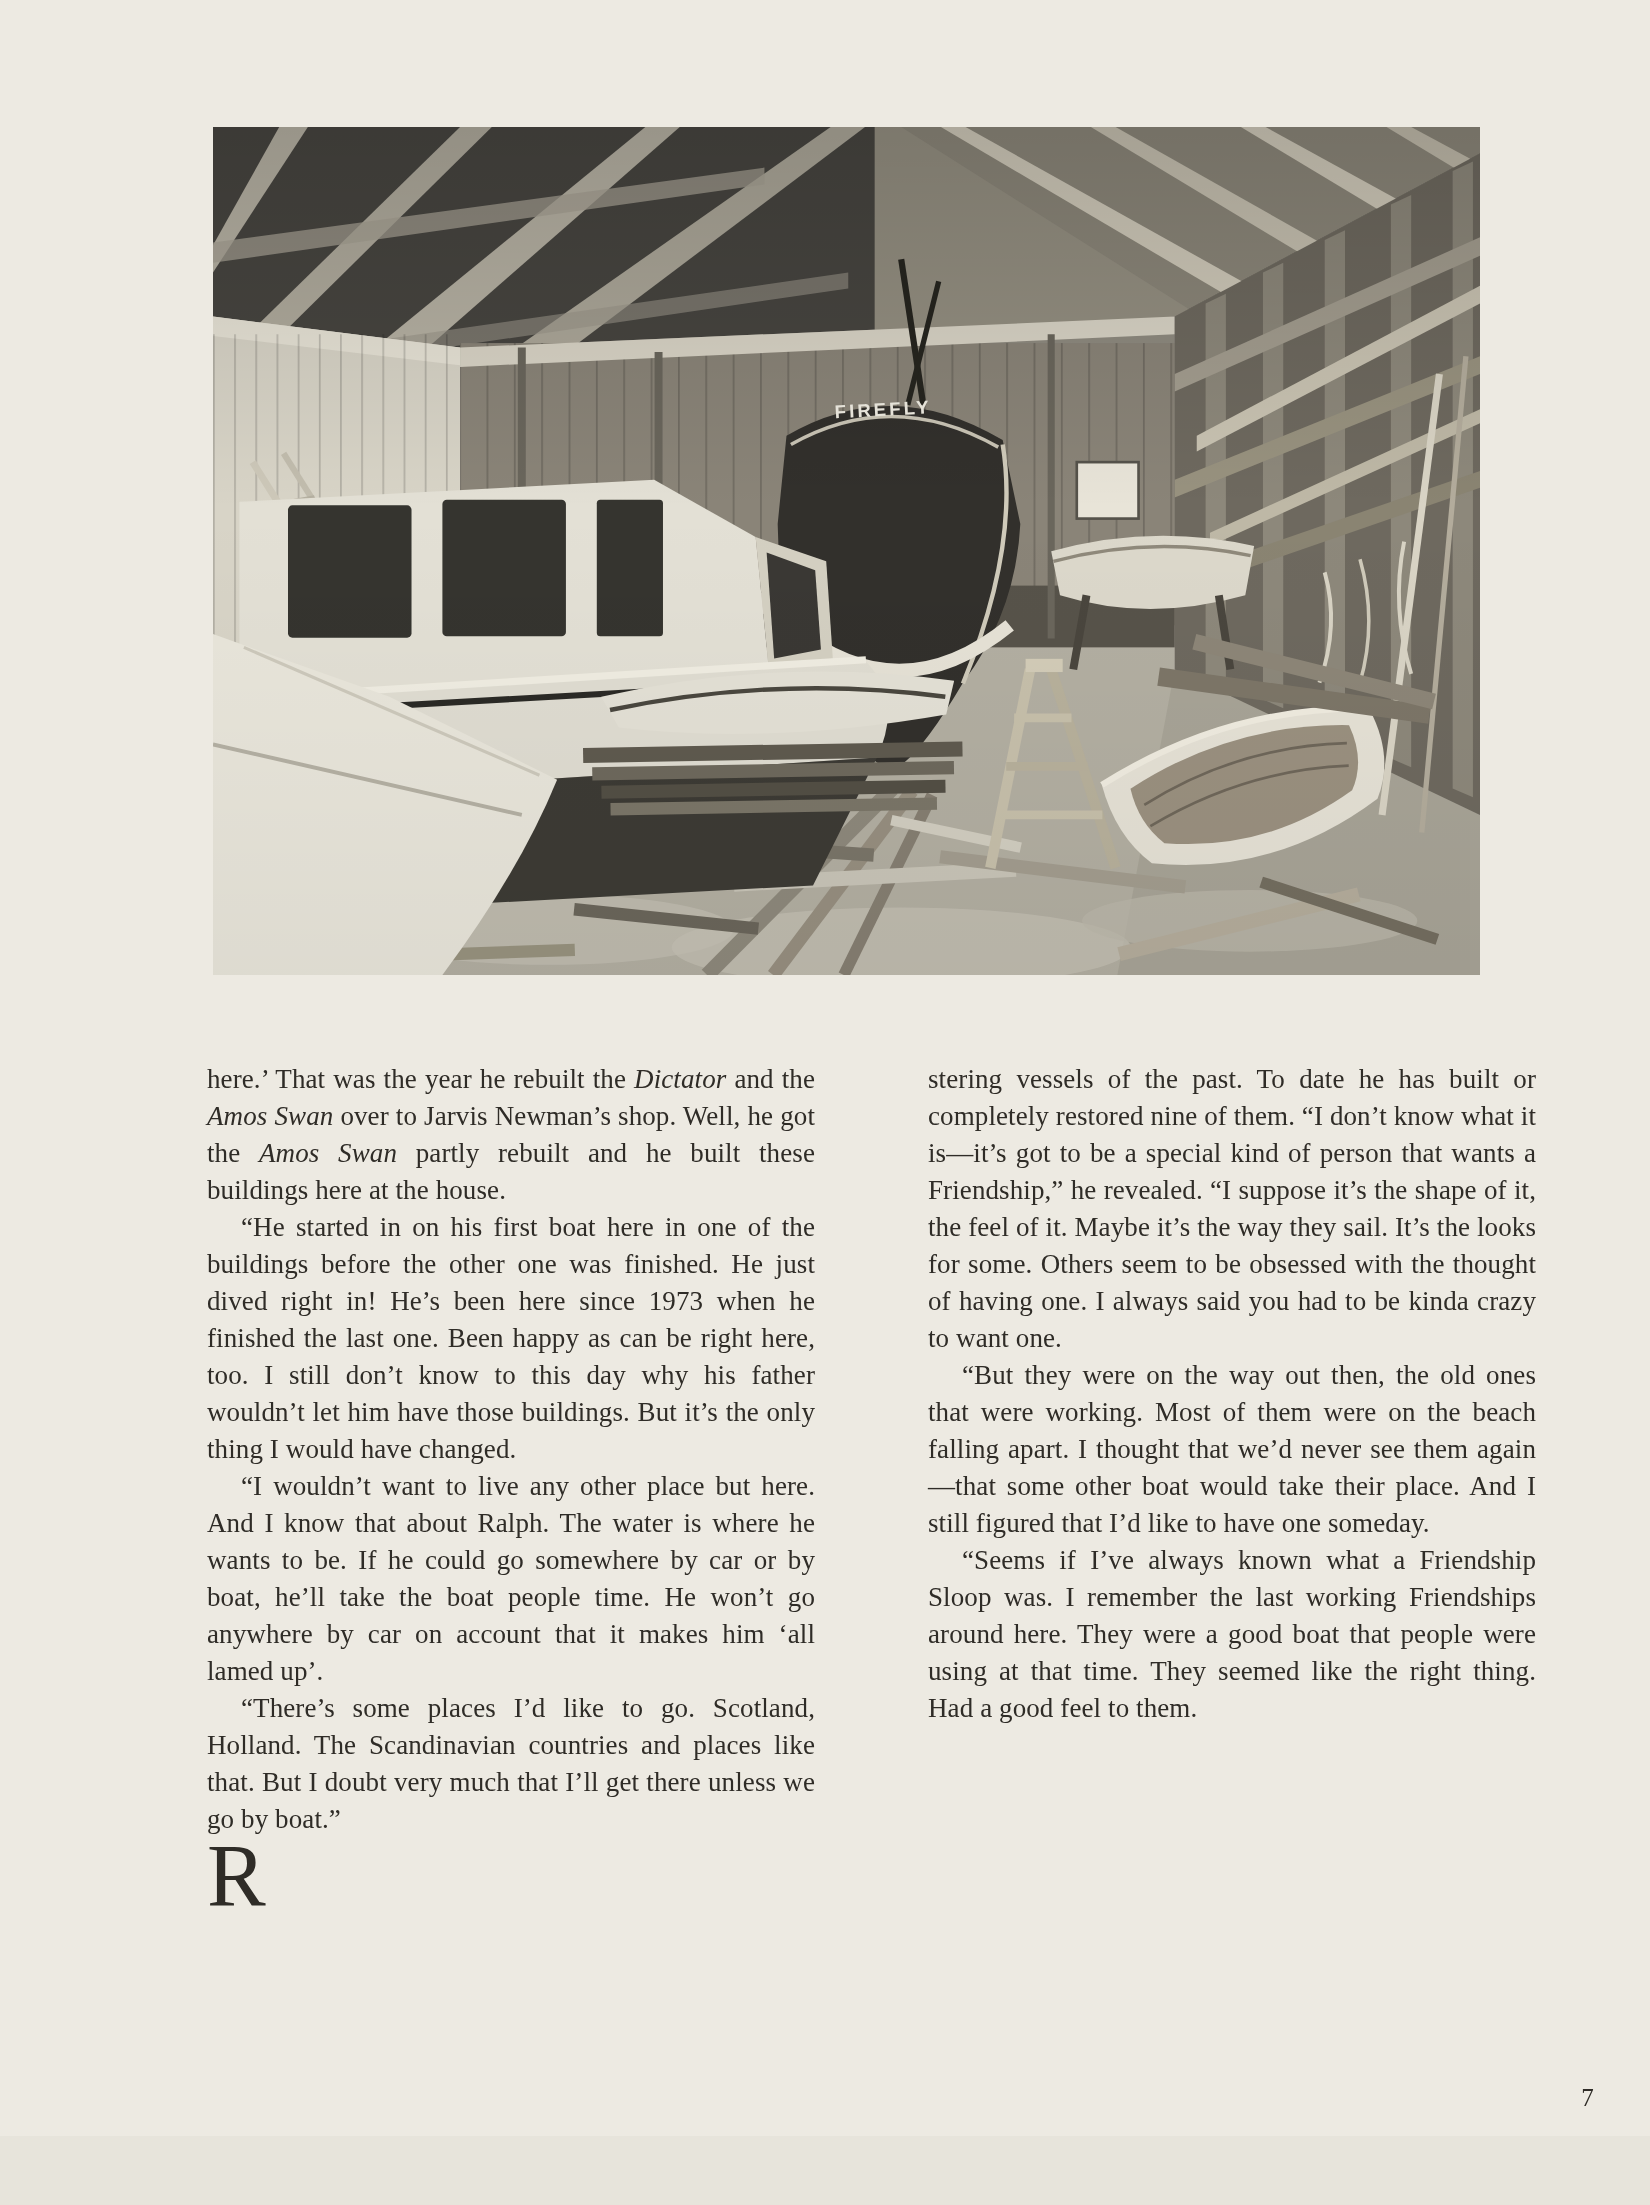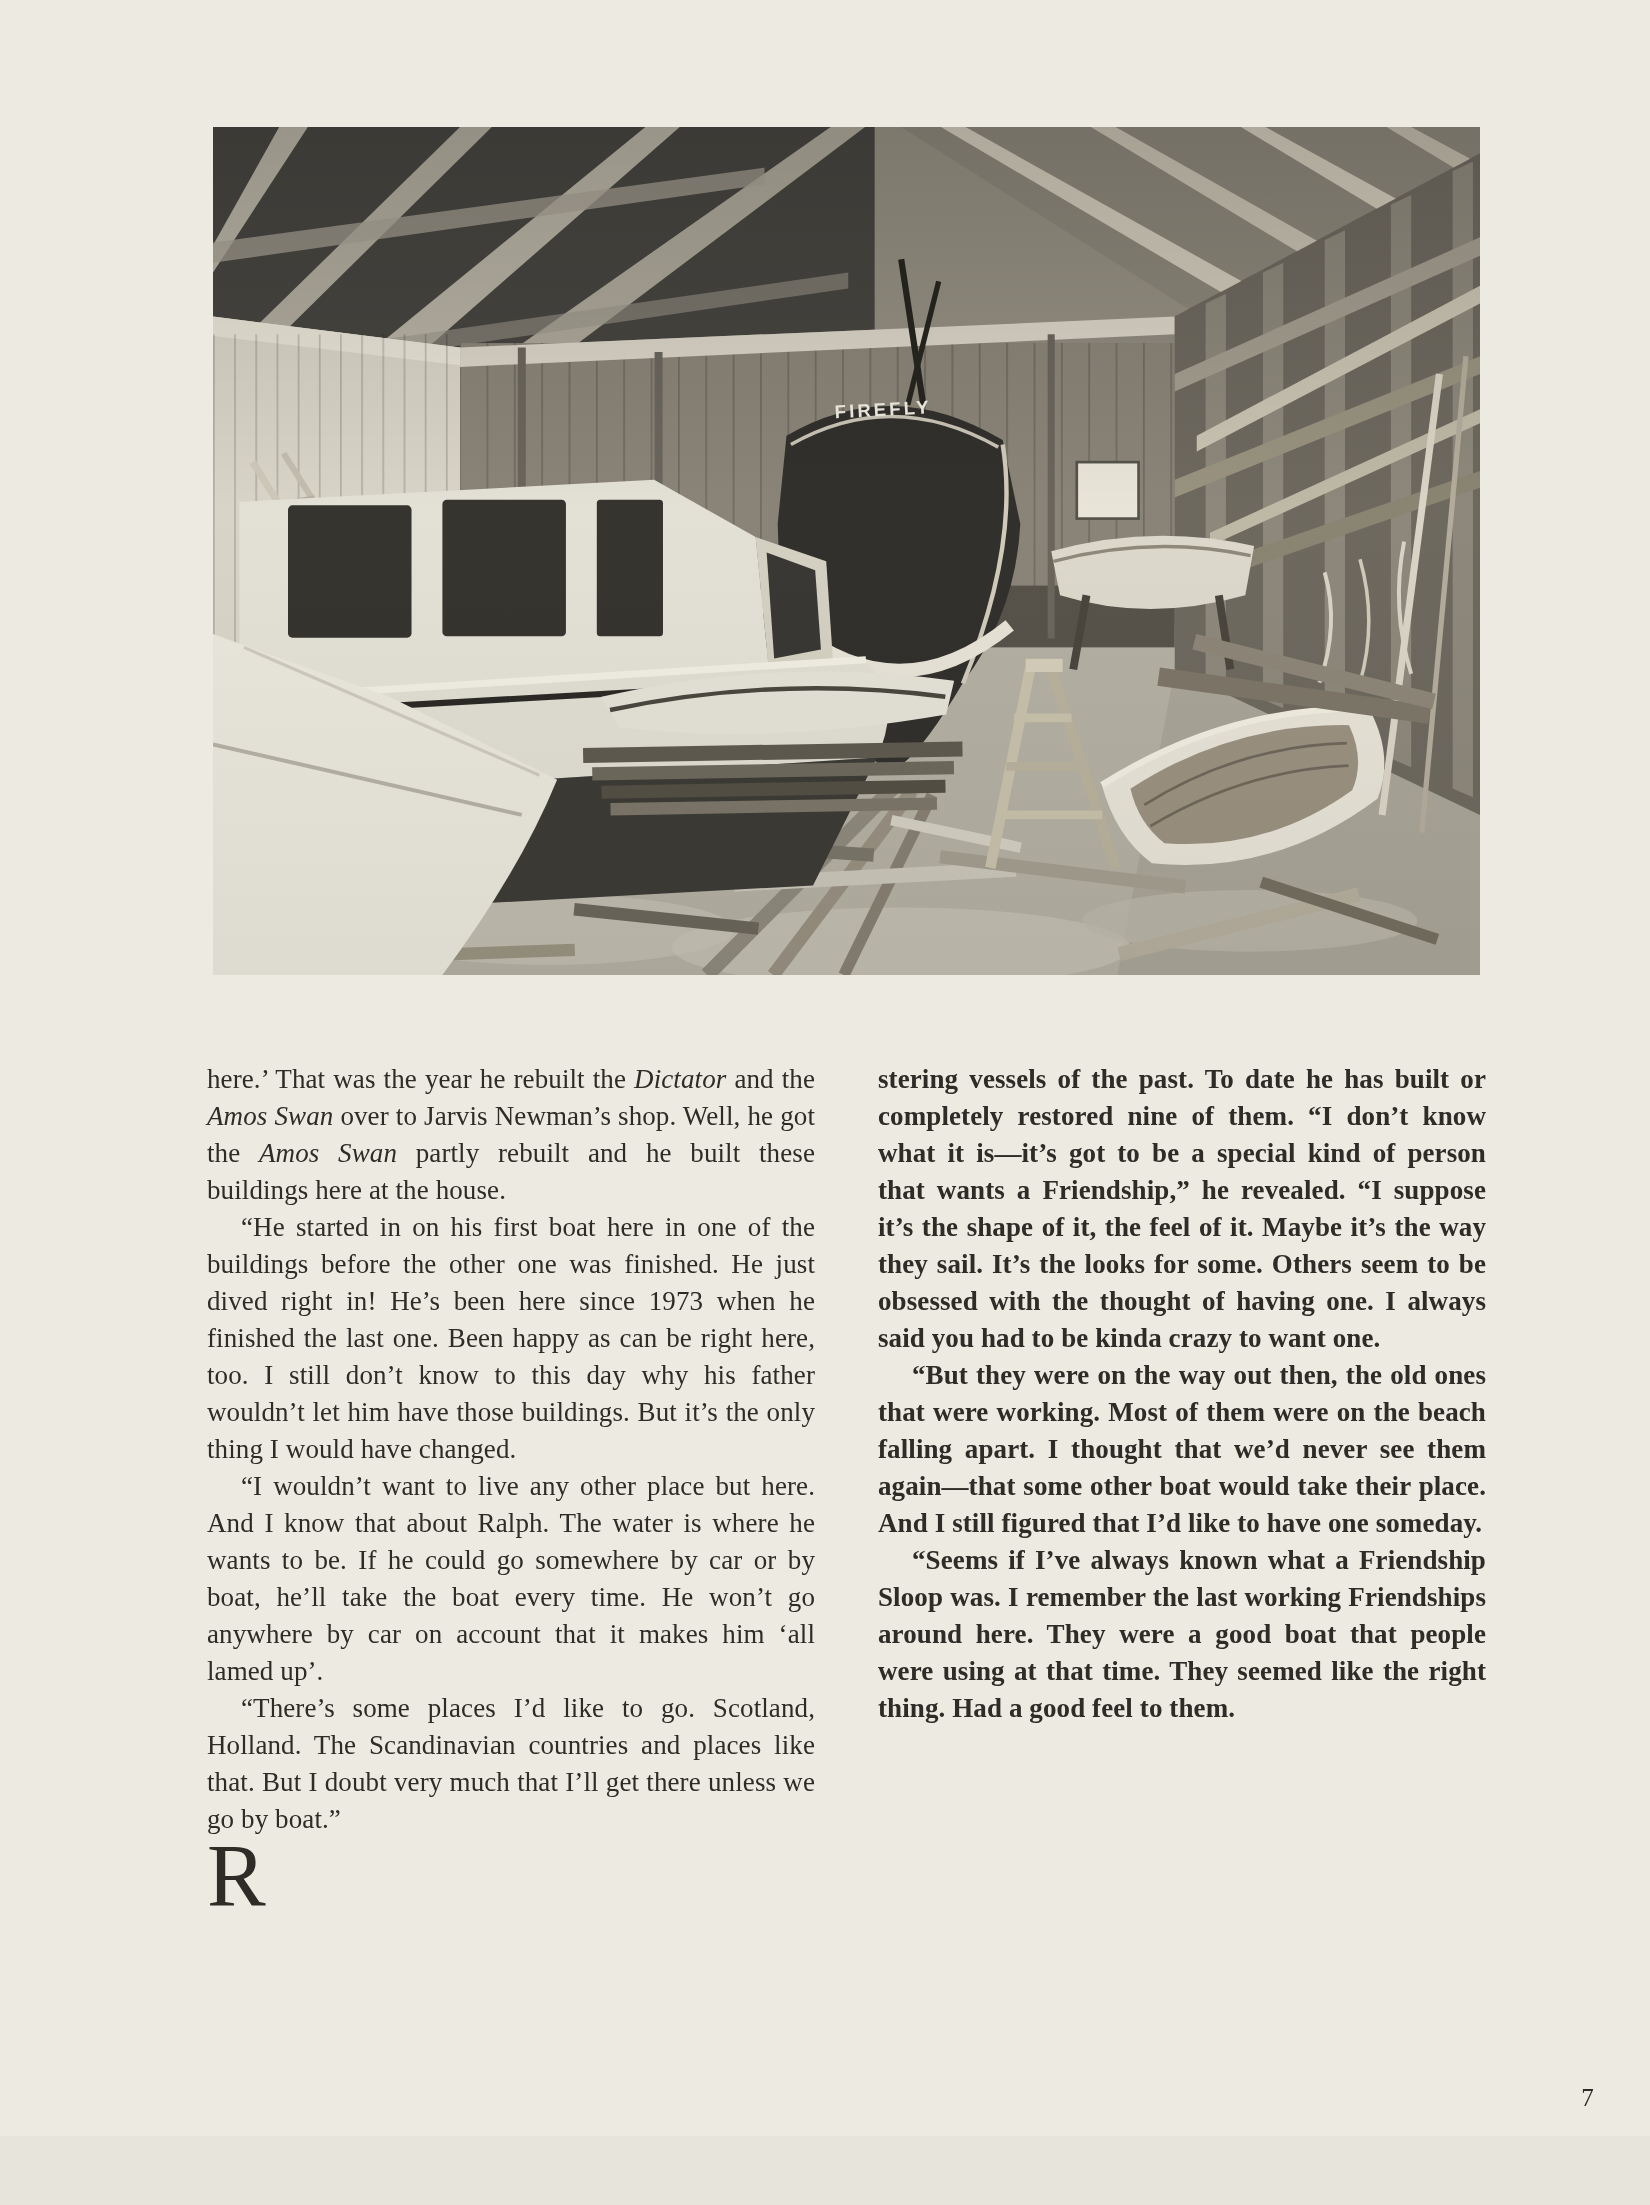--- a/index.html
+++ b/index.html
@@ -3,21 +3,21 @@
 <meta charset="utf-8">
 <style>
   html,body{margin:0;padding:0;background:#e7e4db;}
   .page{position:relative;width:1651px;height:2136px;background:#edeae2;
         font-family:"Liberation Serif",serif;color:#2f2c27;overflow:hidden;}
   .photo{position:absolute;left:213px;top:127px;width:1267px;height:848px;}
   .photo svg{width:100%;height:100%;display:block;}
   .col{position:absolute;top:1061px;width:608px;text-align:justify;
        font-size:27px;line-height:37px;letter-spacing:0.1px;}
   .col-left{left:207px;}
-  .col-right{left:878px;font-weight:bold;}
+  .col-right{left:928px;}
   .col p{margin:0;padding:0;}
   .indent{text-indent:34px;}
   .sec{margin-top:52px;}
   em{font-style:italic;}
   .dropcap{float:left;font-size:88px;line-height:66px;padding:5.3px 12.3px 0 0;}
   .pagenum{position:absolute;left:1561px;top:2084px;width:53px;
            font-size:25px;text-align:center;}
 </style>
 </head>
 <body>
@@ -205,21 +205,21 @@
         <rect x="2330" y="1130" width="560" height="36" fill="#8d8678" transform="rotate(30 2330 1130)"></rect>
       </g>
 
       <rect width="2872" height="1923" fill="url(#shade)"></rect>
     </svg>
   </div>
 
   <div class="col col-left">
     <p class="para"><span>here.’ That was the year he rebuilt the </span><em>Dictator</em><span> and the </span><em>Amos Swan</em><span> over to Jarvis Newman’s shop. Well, he got the </span><em>Amos Swan</em><span> partly rebuilt and he built these buildings here at the house.</span></p>
     <p class="indent">“He started in on his first boat here in one of the buildings before the other one was finished. He just dived right in! He’s been here since 1973 when he finished the last one. Been happy as can be right here, too. I still don’t know to this day why his father wouldn’t let him have those buildings. But it’s the only thing I would have changed.</p>
-    <p class="indent">“I wouldn’t want to live any other place but here. And I know that about Ralph. The water is where he wants to be. If he could go somewhere by car or by boat, he’ll take the boat every time. He won’t go anywhere by car on account that it makes him ‘all lamed up’.</p>
+    <p class="indent">“I wouldn’t want to live any other place but here. And I know that about Ralph. The water is where he wants to be. If he could go somewhere by car or by boat, he’ll take the boat people time. He won’t go anywhere by car on account that it makes him ‘all lamed up’.</p>
     <p class="indent">“There’s some places I’d like to go. Scotland, Holland. The Scandinavian countries and places like that. But I doubt very much that I’ll get there unless we go by boat.”</p>
     <p class="sec"><span class="dropcap">R</span></p>
   </div>
 
   <div class="col col-right">
     <p class="para">stering vessels of the past. To date he has built or completely restored nine of them. “I don’t know what it is—it’s got to be a special kind of person that wants a Friendship,” he revealed. “I suppose it’s the shape of it, the feel of it. Maybe it’s the way they sail. It’s the looks for some. Others seem to be obsessed with the thought of having one. I always said you had to be kinda crazy to want one.</p>
     <p class="indent">“But they were on the way out then, the old ones that were working. Most of them were on the beach falling apart. I thought that we’d never see them again—that some other boat would take their place. And I still figured that I’d like to have one someday.</p>
     <p class="indent">“Seems if I’ve always known what a Friendship Sloop was. I remember the last working Friendships around here. They were a good boat that people were using at that time. They seemed like the right thing. Had a good feel to them.</p>
   </div>
 

